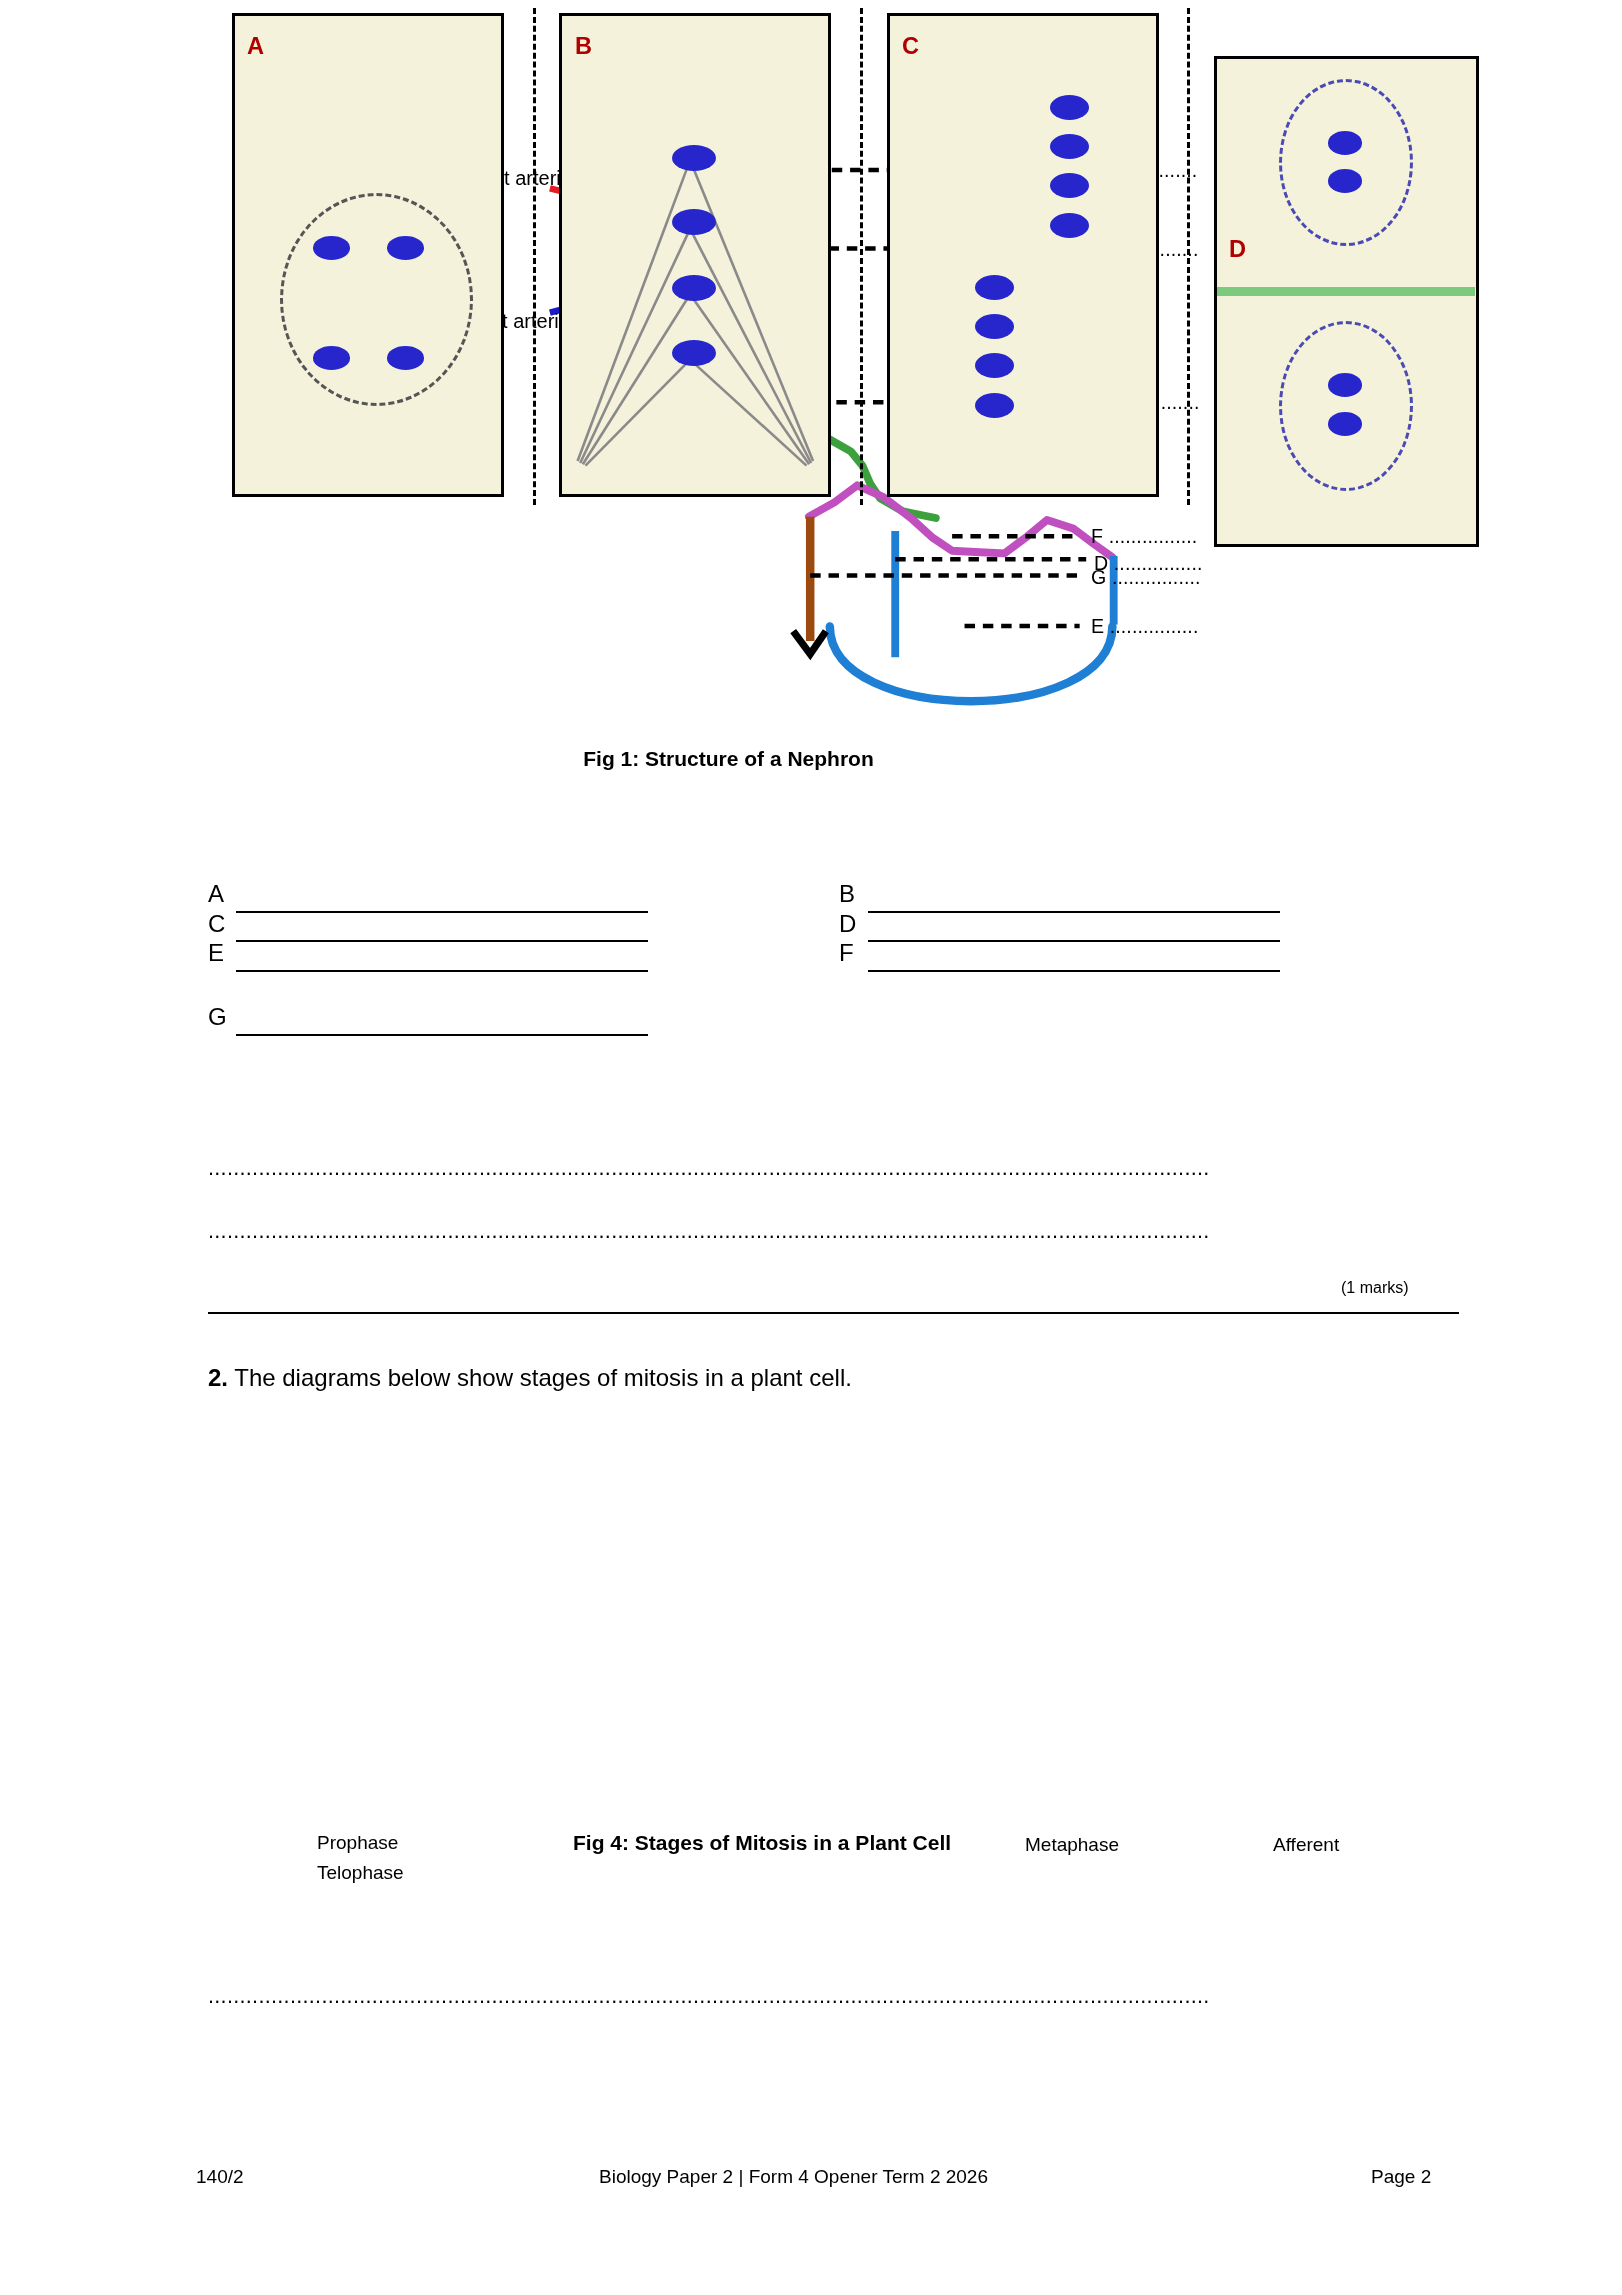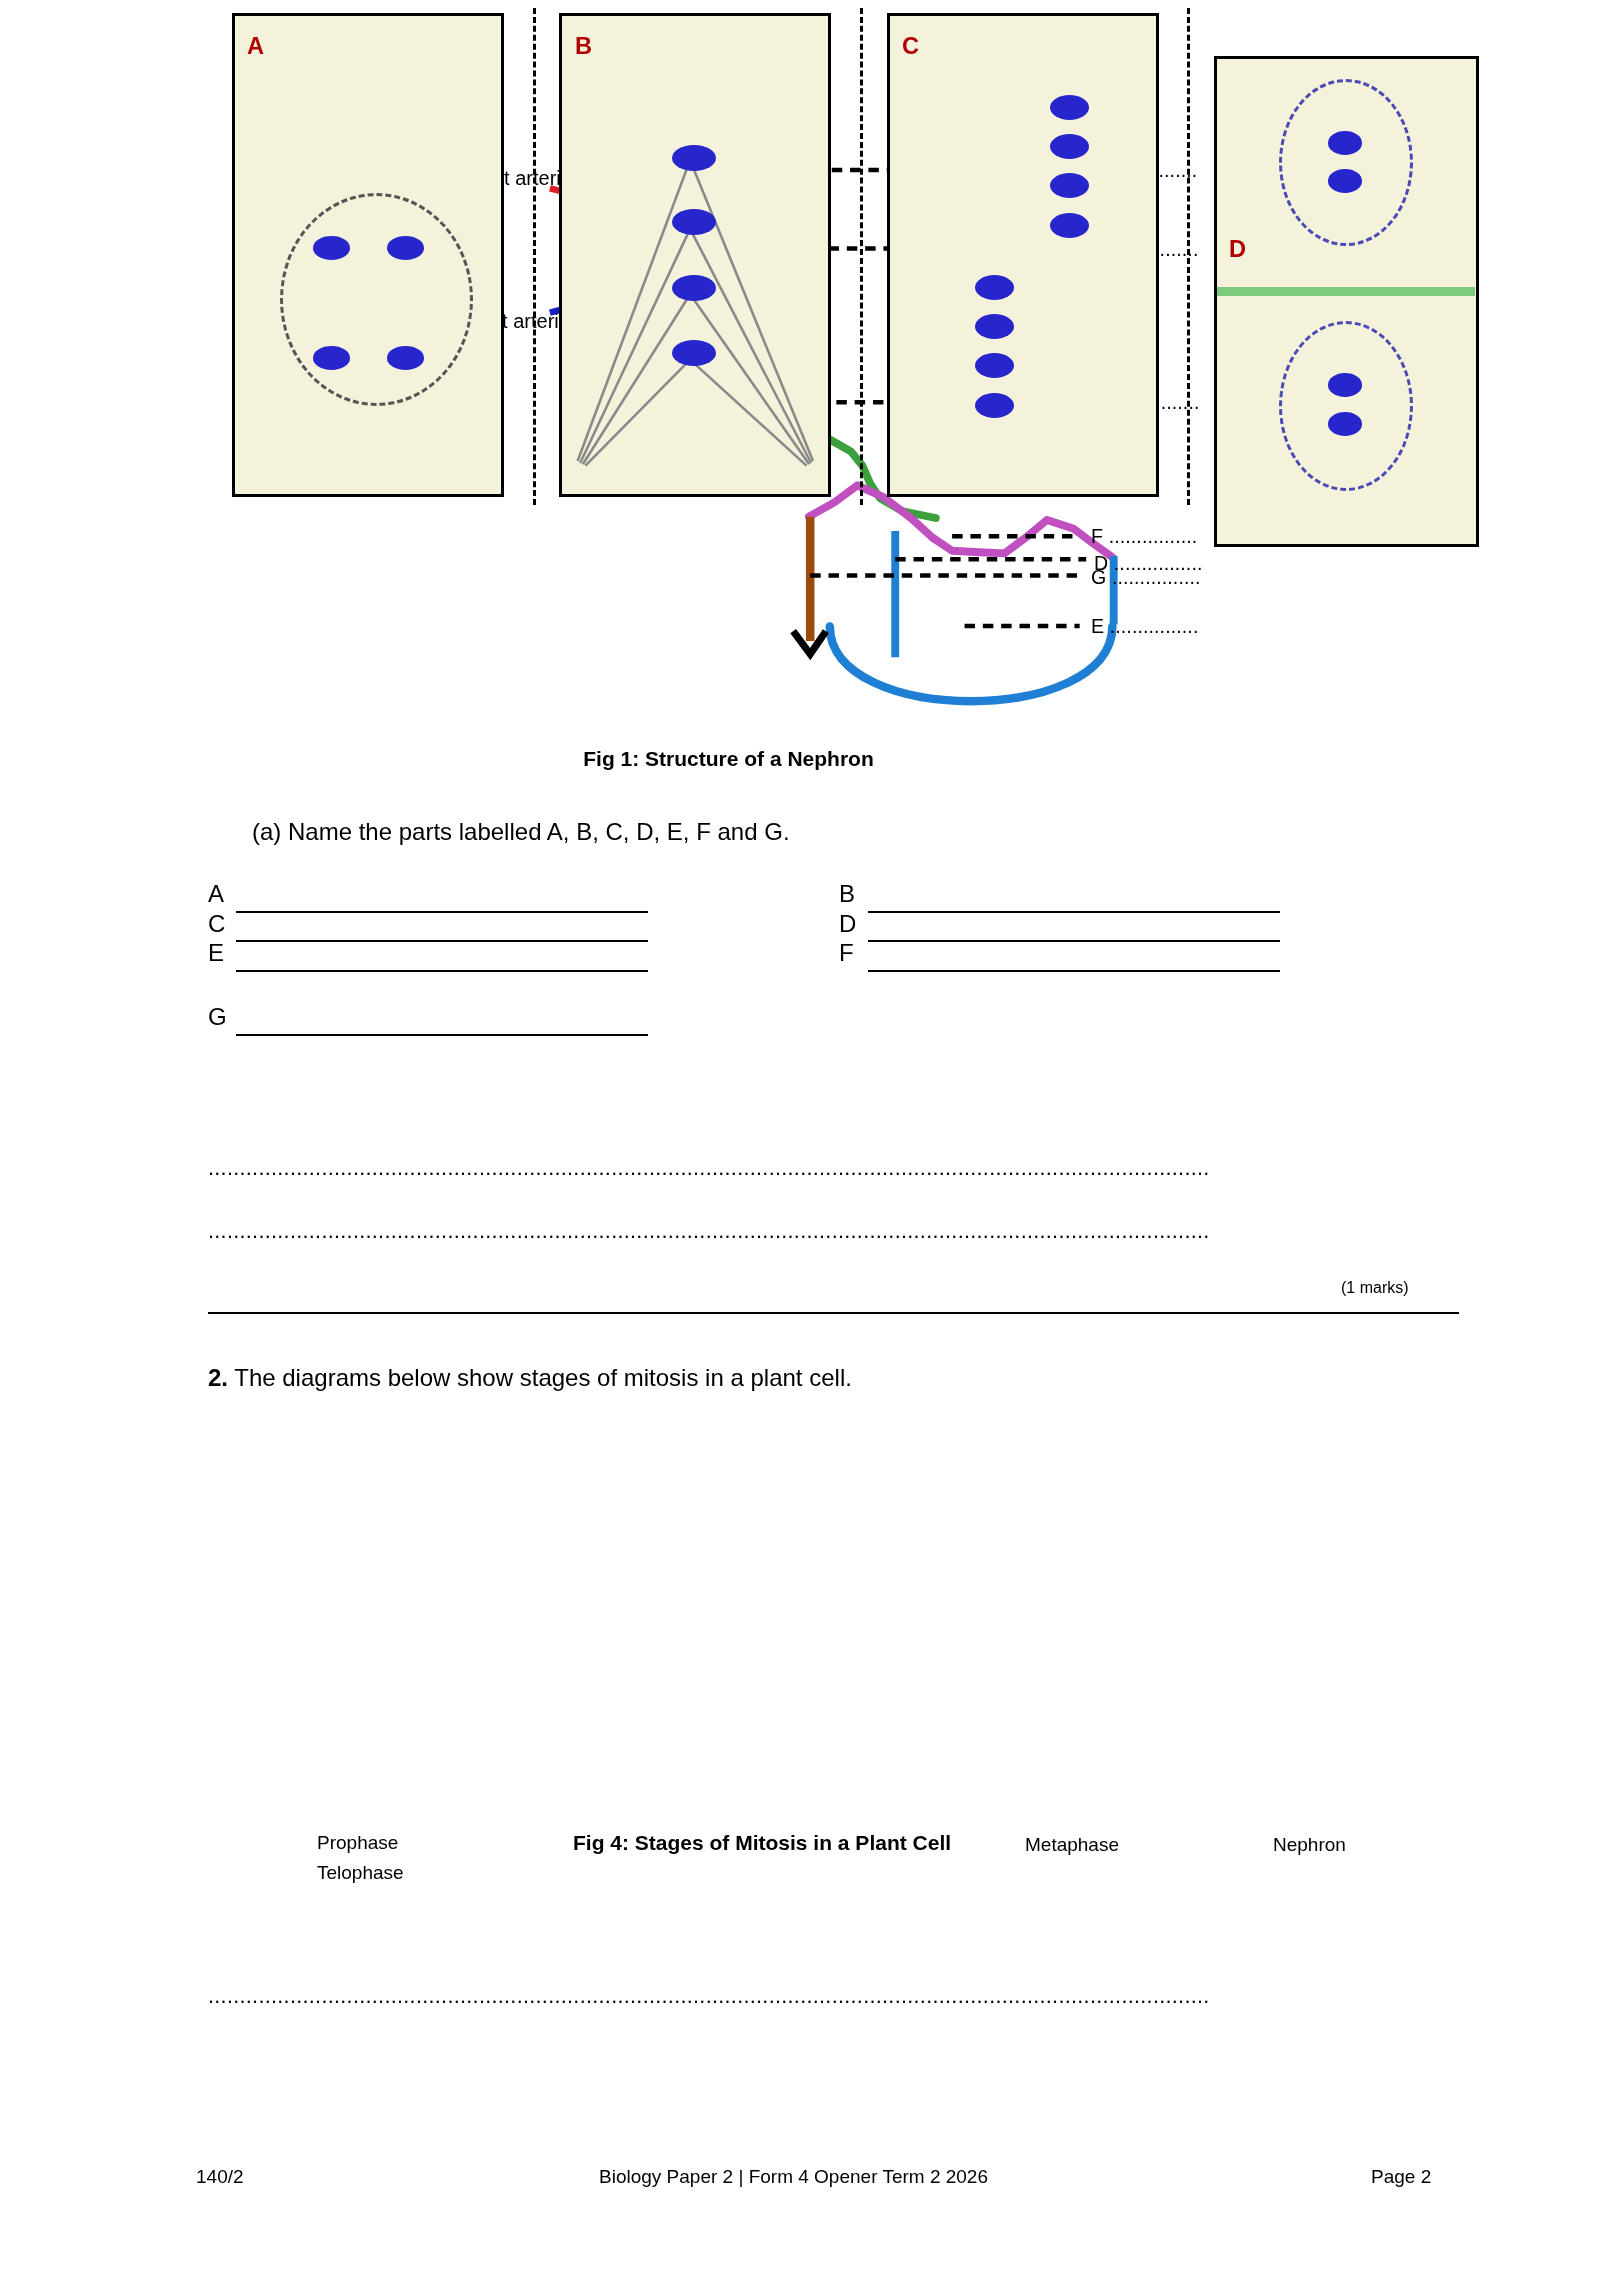--- a/index.html
+++ b/index.html
@@ -194,21 +194,20 @@
       <span>................</span>
     </div>
     <div class="lbl-txt" style="left:1091px; top:615px;">
       <span>E</span>
       <span>................</span>
     </div>
   </div>
 
   <div class="fig-caption" style="top:747px;">Fig 1: Structure of a Nephron</div>
 
-  <div class="qtext" style="left:252px; top:818px;">(a) Name the parts labelled A, B, C, D, E, F and G.</div>
 
   <div class="ansletter" style="left:208px; top:880px;">A</div>
   <div class="ansline" style="left:236px; top:911px; width:412px;"></div>
 
   <div class="ansletter" style="left:208px; top:910px;">C</div>
   <div class="ansline" style="left:236px; top:940px; width:412px;"></div>
 
   <div class="ansletter" style="left:208px; top:939px;">E</div>
   <div class="ansline" style="left:236px; top:970px; width:412px;"></div>
 
@@ -291,21 +290,21 @@
     <div class="cellplate" style="left:1217px; top:287px; width:258px;"></div>
     <div class="nucleus-blue" style="left:1279px; top:321px; width:134px; height:170px;"></div>
     <div class="chrom" style="left:1328px; top:373px; width:34px; height:23.6px;"></div>
     <div class="chrom" style="left:1328px; top:412px; width:34px; height:23.6px;"></div>
   </div>
 
   <div class="stage-cap" style="left:317px; top:1832px;">Prophase</div>
   <div class="stage-cap" style="left:317px; top:1862px;">Telophase</div>
   <div class="fig4-cap" style="left:573px; top:1831px;">Fig 4: Stages of Mitosis in a Plant Cell</div>
   <div class="stage-cap" style="left:1025px; top:1834px;">Metaphase</div>
-  <div class="stage-cap" style="left:1273px; top:1834px;">Nephron</div>
+  <div class="stage-cap" style="left:1273px; top:1834px;">Afferent</div>
 
   <div class="dotline" style="left:208px; top:1983px; width:1152px;">...............................................................................................................................................................</div>
 
   <div class="footer" style="left:196px; top:2166px;">140/2</div>
   <div class="footer" style="left:599px; top:2166px;">Biology Paper 2  |  Form 4 Opener Term 2 2026</div>
   <div class="footer" style="left:1371px; top:2166px;">Page 2</div>
 
 </div>
 
 

